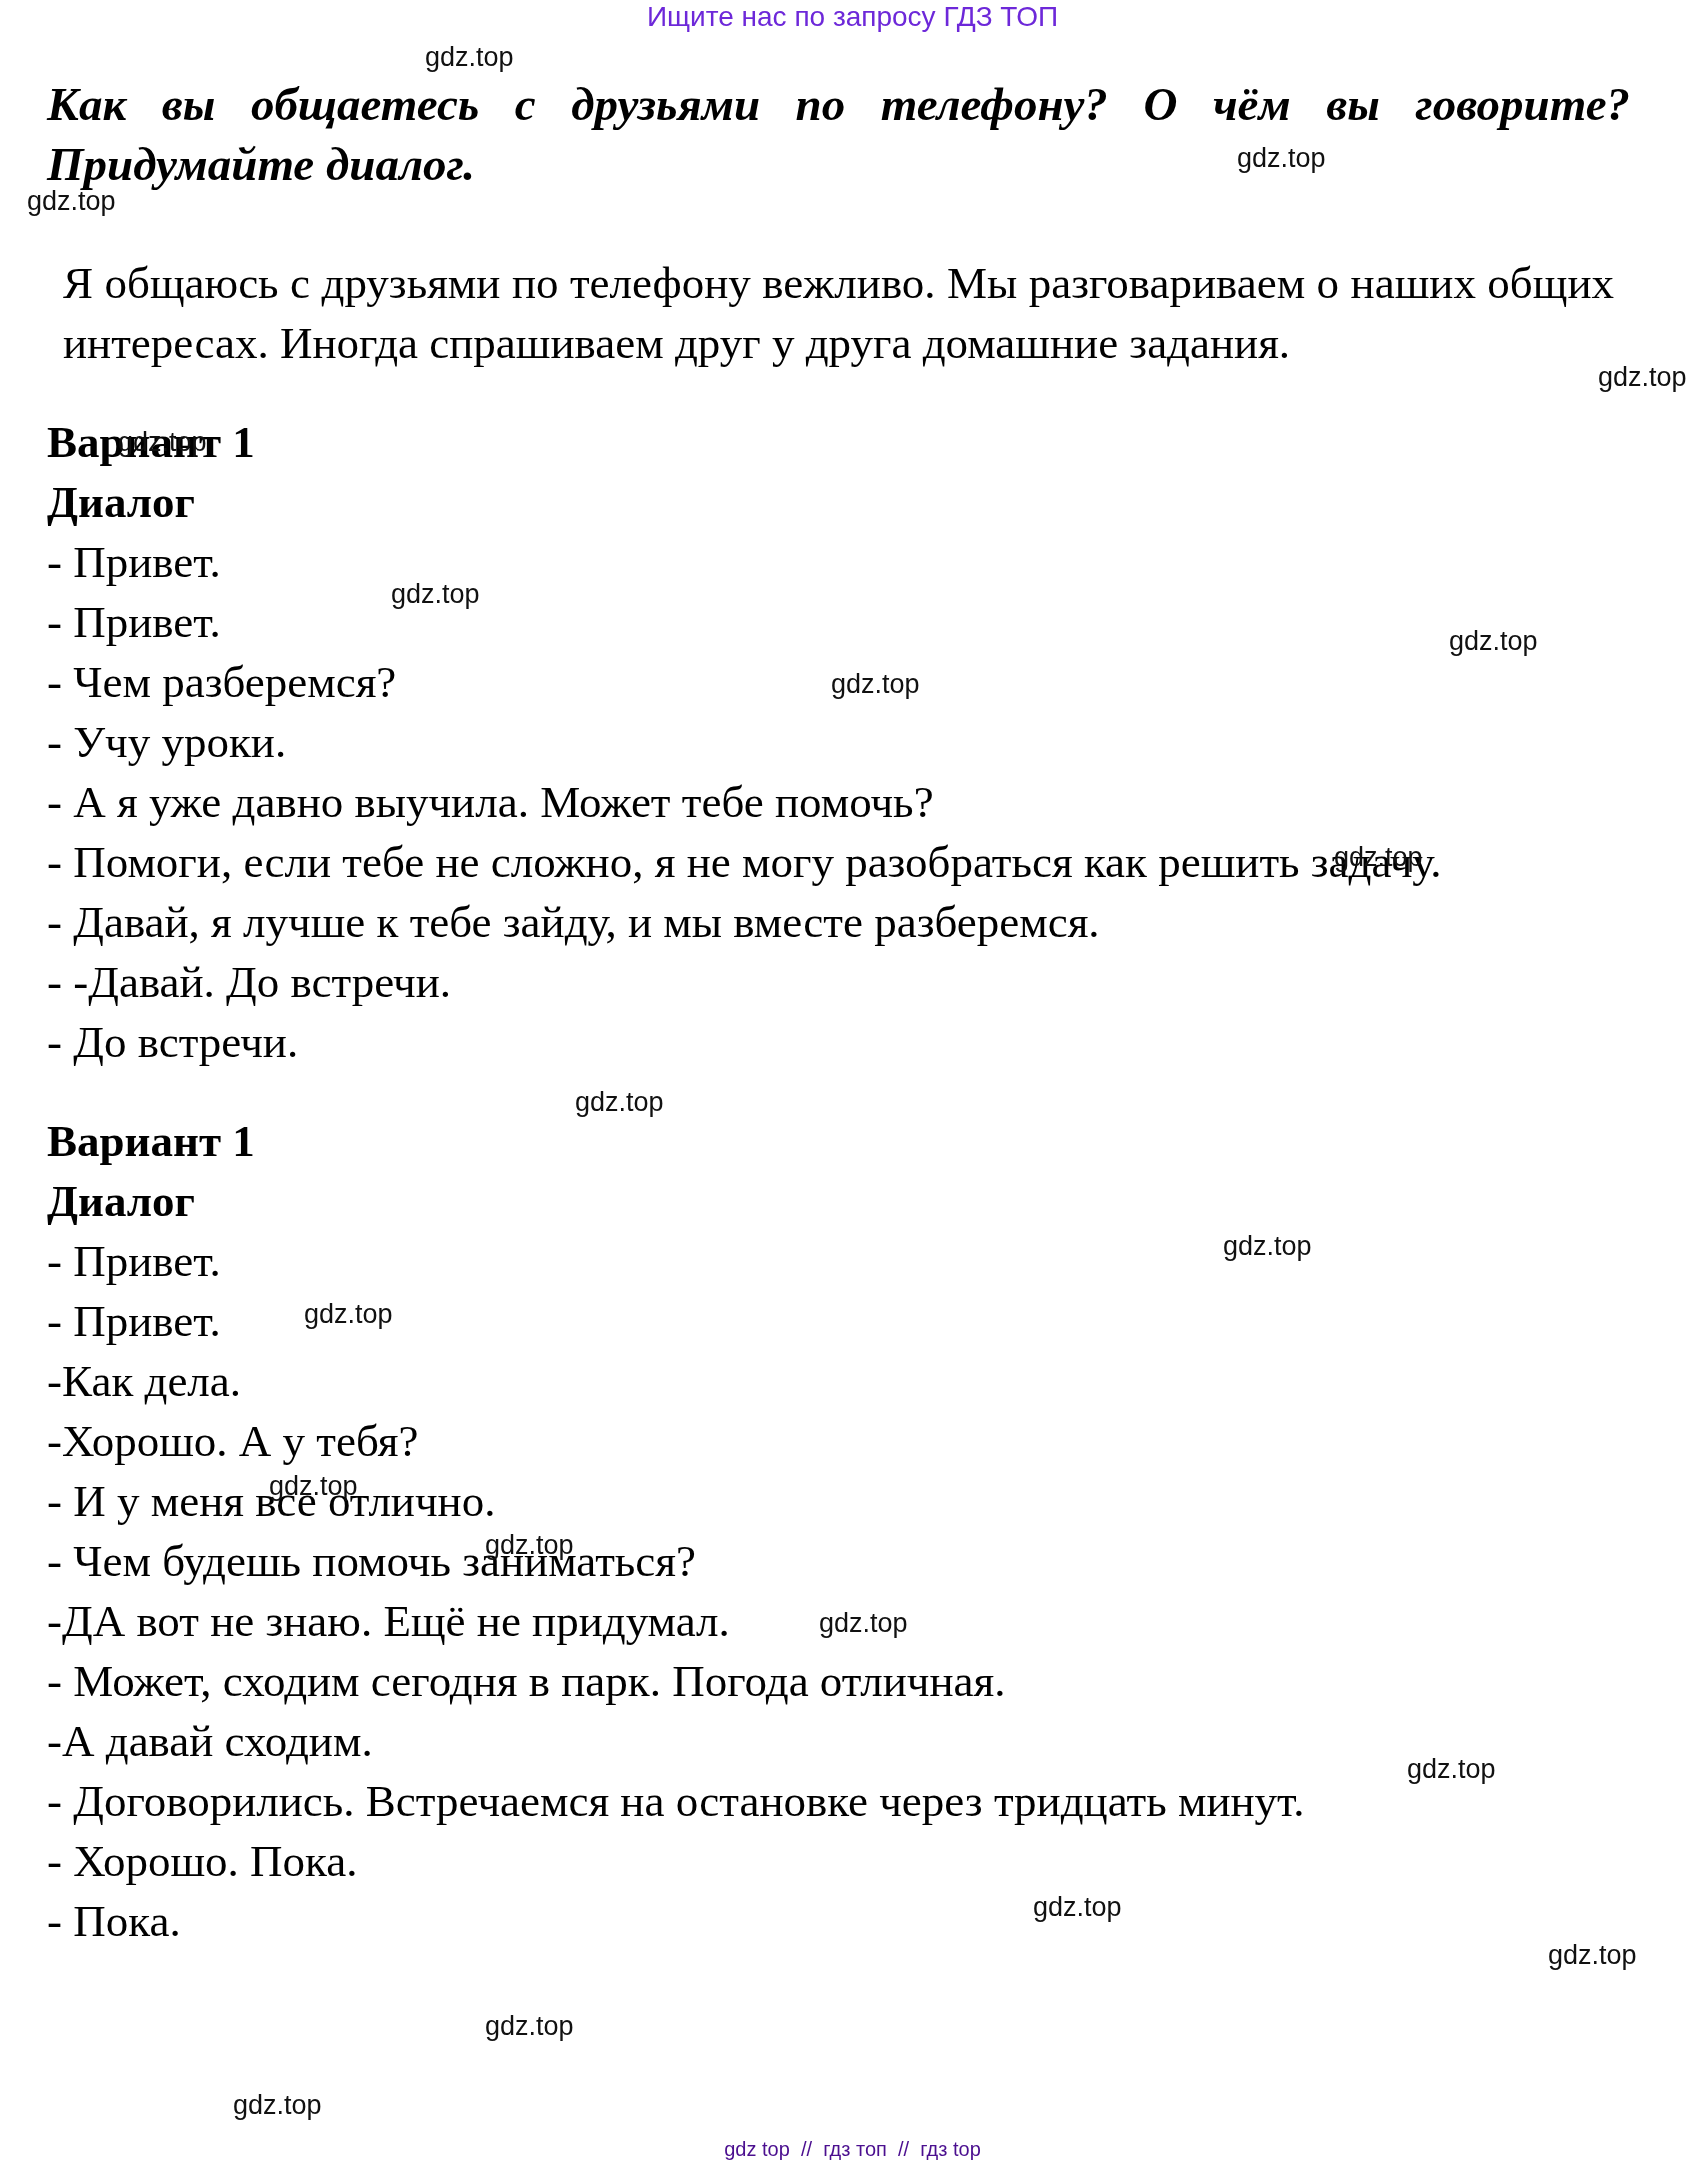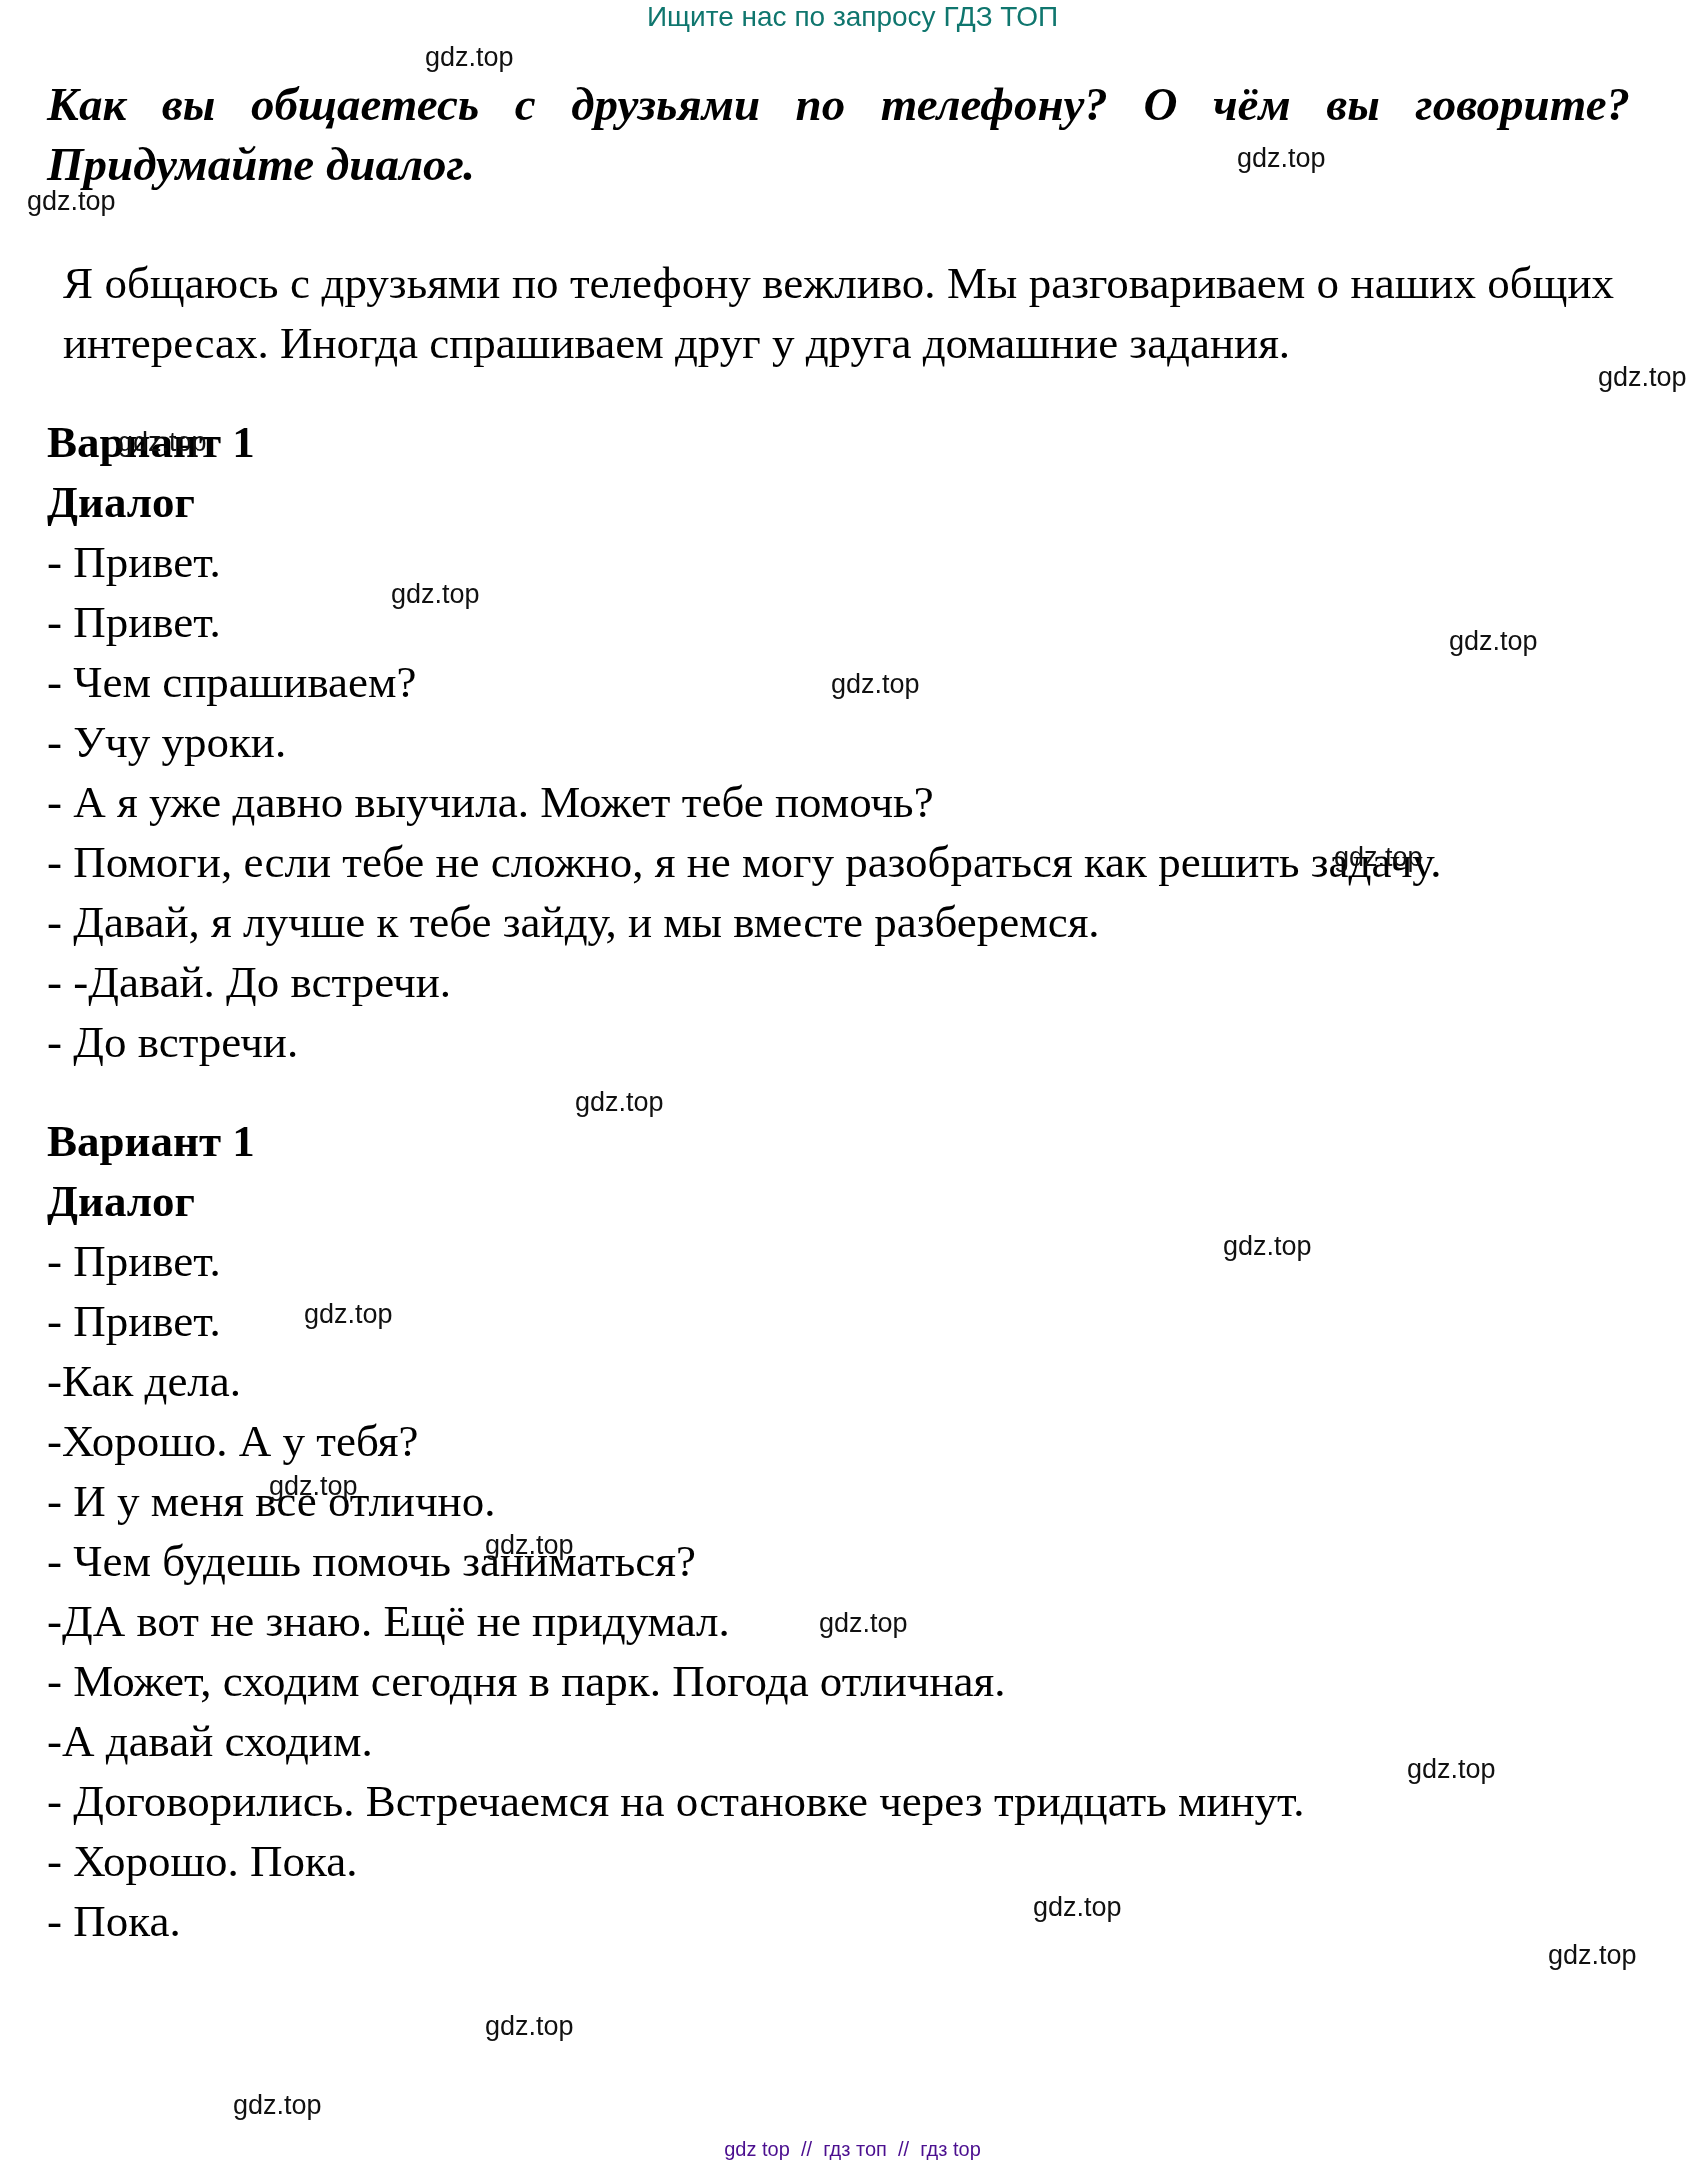--- a/index.html
+++ b/index.html
@@ -1,20 +1,20 @@
 <!DOCTYPE html>
 <html style="font-size:14.3px"><head>
 <meta charset="utf-8">
 <style>
   html, body { margin:0; padding:0; background:#ffffff; }
   body { width:1705px; height:2171px; position:relative; overflow:hidden; }
   .top-banner {
     position:absolute; left:0; top:0; width:1705px; text-align:center;
     font-family:"Liberation Sans", sans-serif; font-size:28px; line-height:34px;
-    color:#0f766e;
+    color:#6d28d9;
   }
   .bottom-banner {
     position:absolute; left:0; top:2131px; width:1705px; text-align:center;
     font-family:"Liberation Sans", sans-serif; font-size:20px; line-height:36px;
     color:#4b0f8f; white-space:pre;
   }
   .content {
     position:absolute; left:47px; top:74px; width:1583px;
     font-family:"Liberation Serif", serif; color:#000;
   }
@@ -45,21 +45,21 @@
 
 <div class="content">
   <p class="question">Как вы общаетесь с друзьями по телефону? О чём вы говорите? Придумайте диалог.</p>
   <p class="answer">Я общаюсь с друзьями по телефону вежливо. Мы разговариваем о наших общих интересах. Иногда спрашиваем друг у друга домашние задания.</p>
 
   <div class="variant">
     <p class="variant-title">Вариант 1</p>
     <p class="dialog-title">Диалог</p>
     <p class="line">- Привет.</p>
     <p class="line">- Привет.</p>
-    <p class="line">- Чем спрашиваем?</p>
+    <p class="line">- Чем разберемся?</p>
     <p class="line">- Учу уроки.</p>
     <p class="line">- А я уже давно выучила. Может тебе помочь?</p>
     <p class="line">- Помоги, если тебе не сложно, я не могу разобраться как решить задачу.</p>
     <p class="line">- Давай, я лучше к тебе зайду, и мы вместе разберемся.</p>
     <p class="line">- -Давай. До встречи.</p>
     <p class="line">- До встречи.</p>
   </div>
 
   <div class="variant">
     <p class="variant-title">Вариант 1</p>

